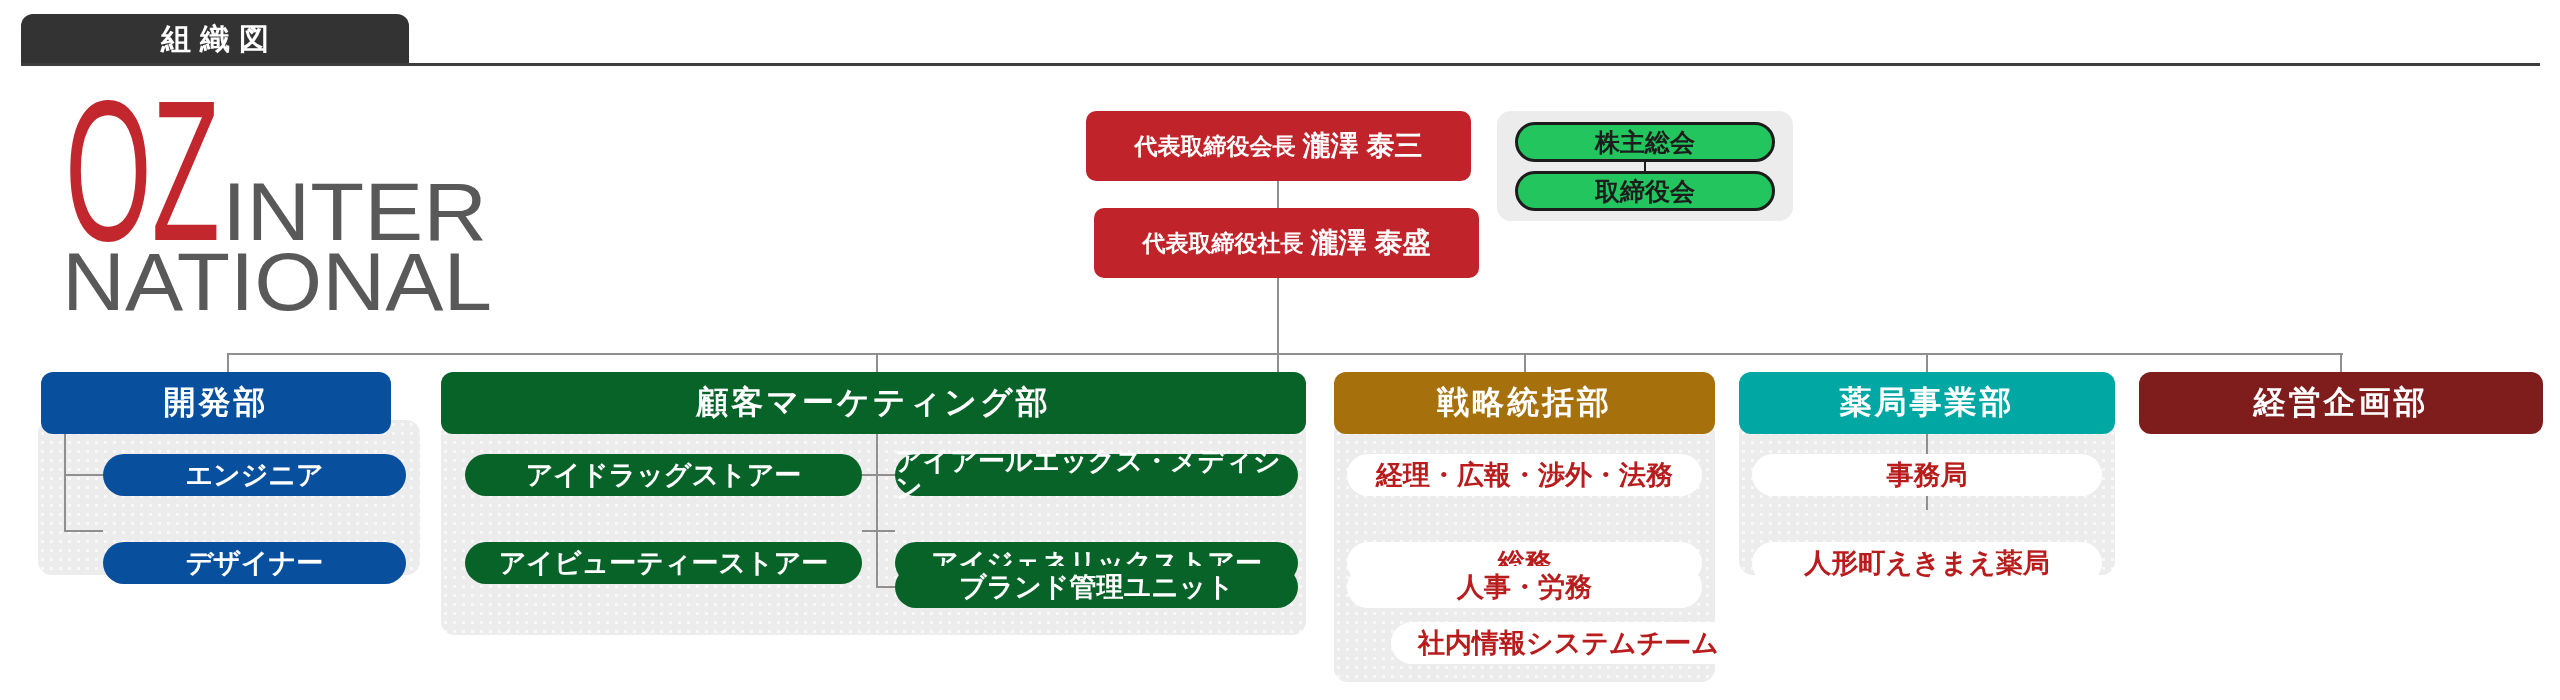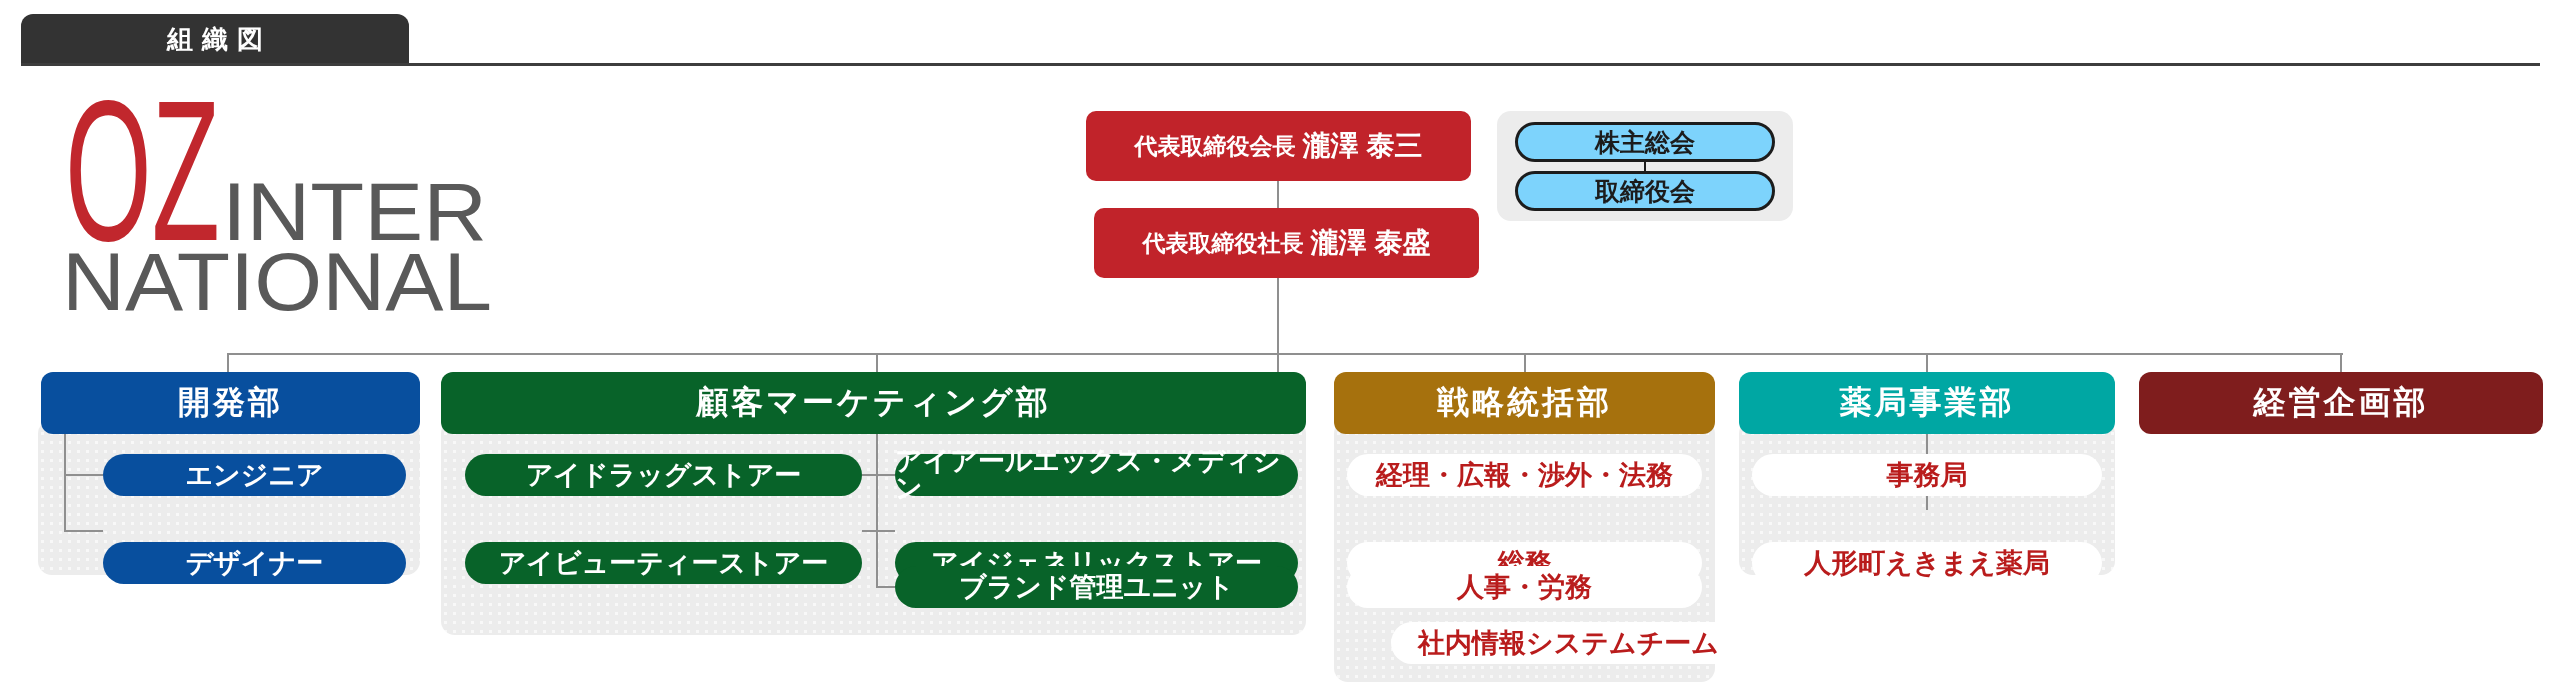--- a/index.html
+++ b/index.html
@@ -6,36 +6,36 @@
   .canvas{
     position:relative;width:2560px;height:700px;background:#ffffff;overflow:hidden;
     font-family:"Liberation Sans","DejaVu Sans",sans-serif;
   }
   
   .tab{
     position:absolute;left:21px;top:14px;width:388px;height:51px;
     background:#333333;border-radius:12px 12px 0 0;
     display:flex;align-items:center;justify-content:center;
   }
-  .tab-label{color:#ffffff;font-size:26px;font-weight:700;letter-spacing:9px;text-indent:9px;}
+  .tab-label{color:#ffffff;font-size:30px;font-weight:700;letter-spacing:9px;text-indent:9px;}
   .rule{position:absolute;left:21px;top:63px;width:2519px;height:3px;background:#3d3d3d;}
   
   .logo{position:absolute;left:58px;top:85px;}
   
   .exec{
     position:absolute;left:1086px;width:385px;height:70px;border-radius:10px;
     display:flex;flex-direction:row;align-items:center;justify-content:center;gap:7px;
     color:#fff;text-align:center;
   }
   .exec-title{font-size:23px;font-weight:700;line-height:1;}
   .exec-name{font-size:28px;font-weight:700;line-height:1;}
   
   .gov{position:absolute;left:1497px;top:111px;width:296px;height:110px;background:#ececec;border-radius:14px;}
   .pill{
-    position:absolute;left:18px;width:260px;height:40px;background:#7dd3fc;
+    position:absolute;left:18px;width:260px;height:40px;background:#22c55e;
     border:3px solid #1c1c1c;border-radius:21px;box-sizing:border-box;
     display:flex;align-items:center;justify-content:center;
     font-size:25px;font-weight:700;color:#1c1c1c;font-family:Liberation Serif, serif;
   }
   
   .conn{position:absolute;background:#8f8f8f;}
   .conn-dark{position:absolute;background:#1c1c1c;}
   
   .dept{
     position:absolute;top:372px;height:62px;border-radius:12px;z-index:2;
@@ -96,21 +96,21 @@
   <div class="conn" style="left:876px;top:353px;width:2px;height:19px;"></div>
   <div class="conn" style="left:1524px;top:353px;width:2px;height:19px;"></div>
   <div class="conn" style="left:1926px;top:353px;width:2px;height:19px;"></div>
   <div class="conn" style="left:2340px;top:353px;width:2px;height:19px;"></div>
 
   <div class="panel" style="left:38px;width:382px;height:155px;"></div>
   <div class="panel" style="left:441px;width:865px;height:215px;"></div>
   <div class="panel" style="left:1334px;width:381px;height:262px;"></div>
   <div class="panel" style="left:1739px;width:376px;height:155px;"></div>
 
-  <div class="dept" style="left: 41px; width: 379px; background-color: rgb(8, 79, 158);">開発部</div>
+  <div class="dept" style="left: 41px; width: 350px; background-color: rgb(8, 79, 158);">開発部</div>
   <div class="dept" style="left: 441px; width: 865px; background-color: rgb(8, 99, 41);">顧客マーケティング部</div>
   <div class="dept" style="left: 1334px; width: 381px; background-color: rgb(166, 113, 13);">戦略統括部</div>
   <div class="dept" style="left: 1739px; width: 376px; background-color: rgb(0, 167, 163);">薬局事業部</div>
   <div class="dept" style="left: 2139px; width: 404px; background-color: #7f1d1d;">経営企画部</div>
 
   <div class="conn" style="left:64px;top:434px;width:2px;height:97px;"></div>
   <div class="conn" style="left:64px;top:474px;width:39px;height:2px;"></div>
   <div class="conn" style="left:64px;top:530px;width:39px;height:2px;"></div>
   <div class="child filled r1" style="left: 103px; width: 303px; background-color: rgb(8, 79, 158);">エンジニア</div>
   <div class="child filled r2" style="left: 103px; width: 303px; background-color: rgb(8, 79, 158);">デザイナー</div>

